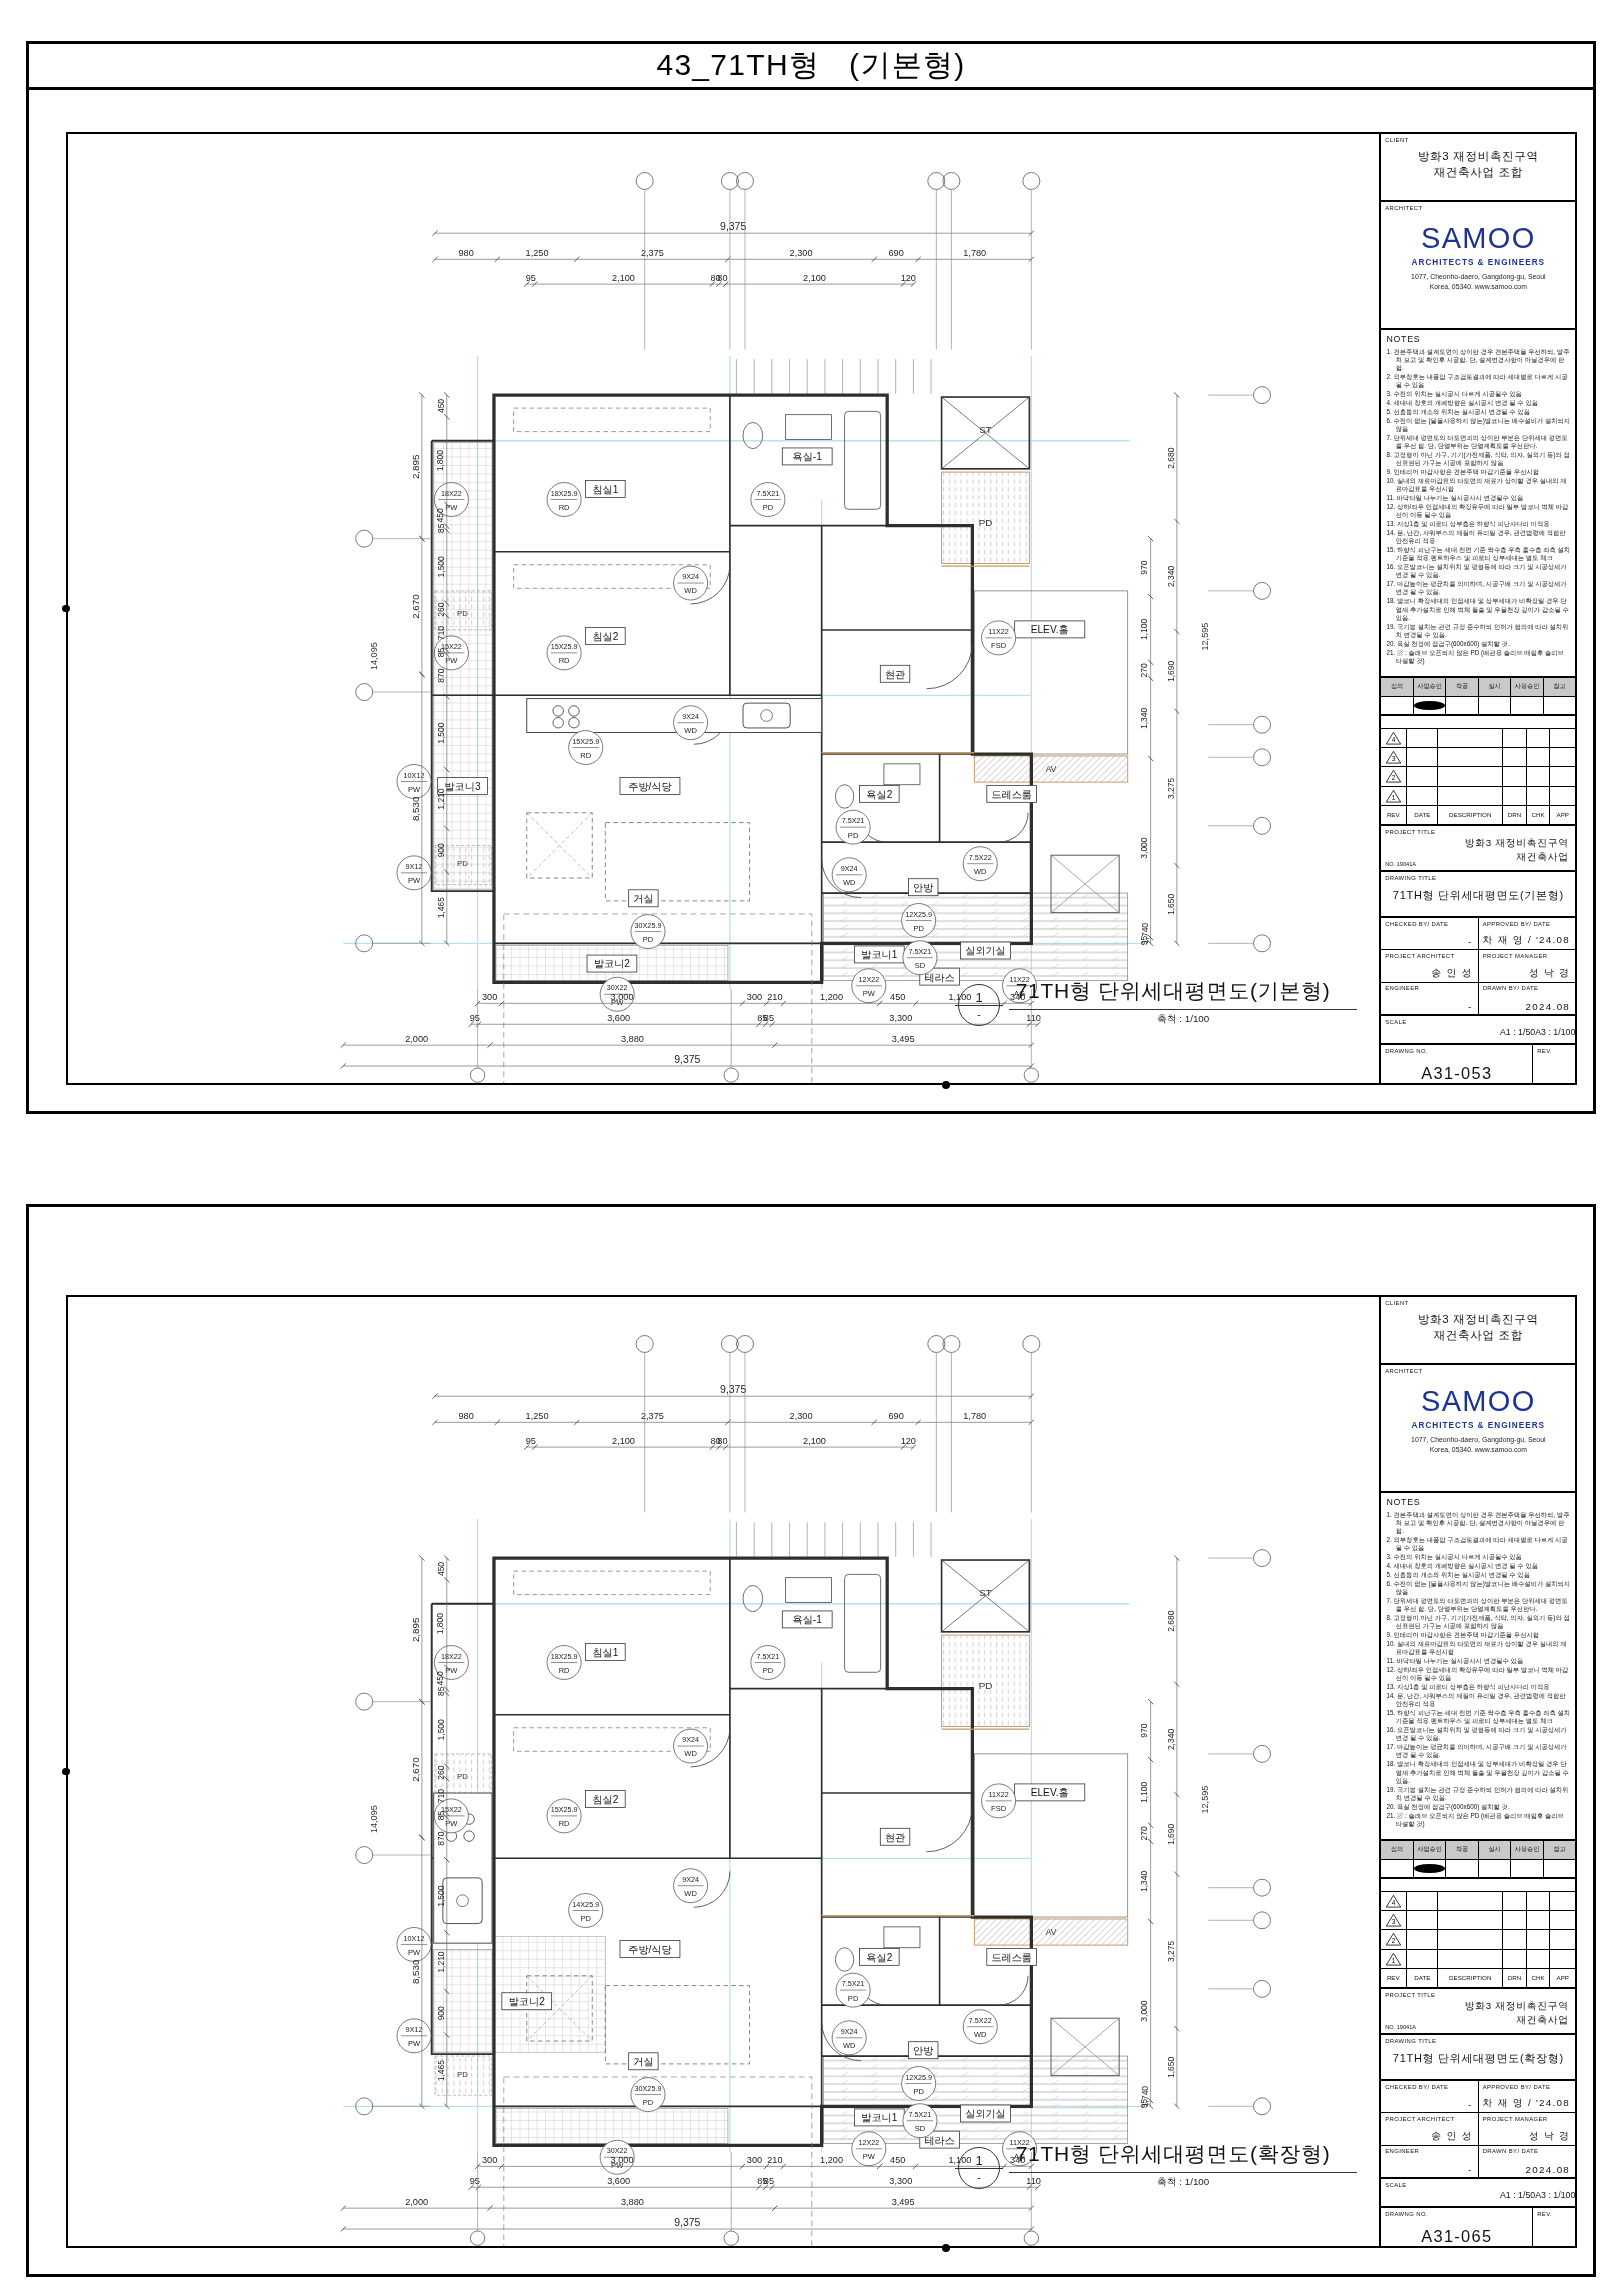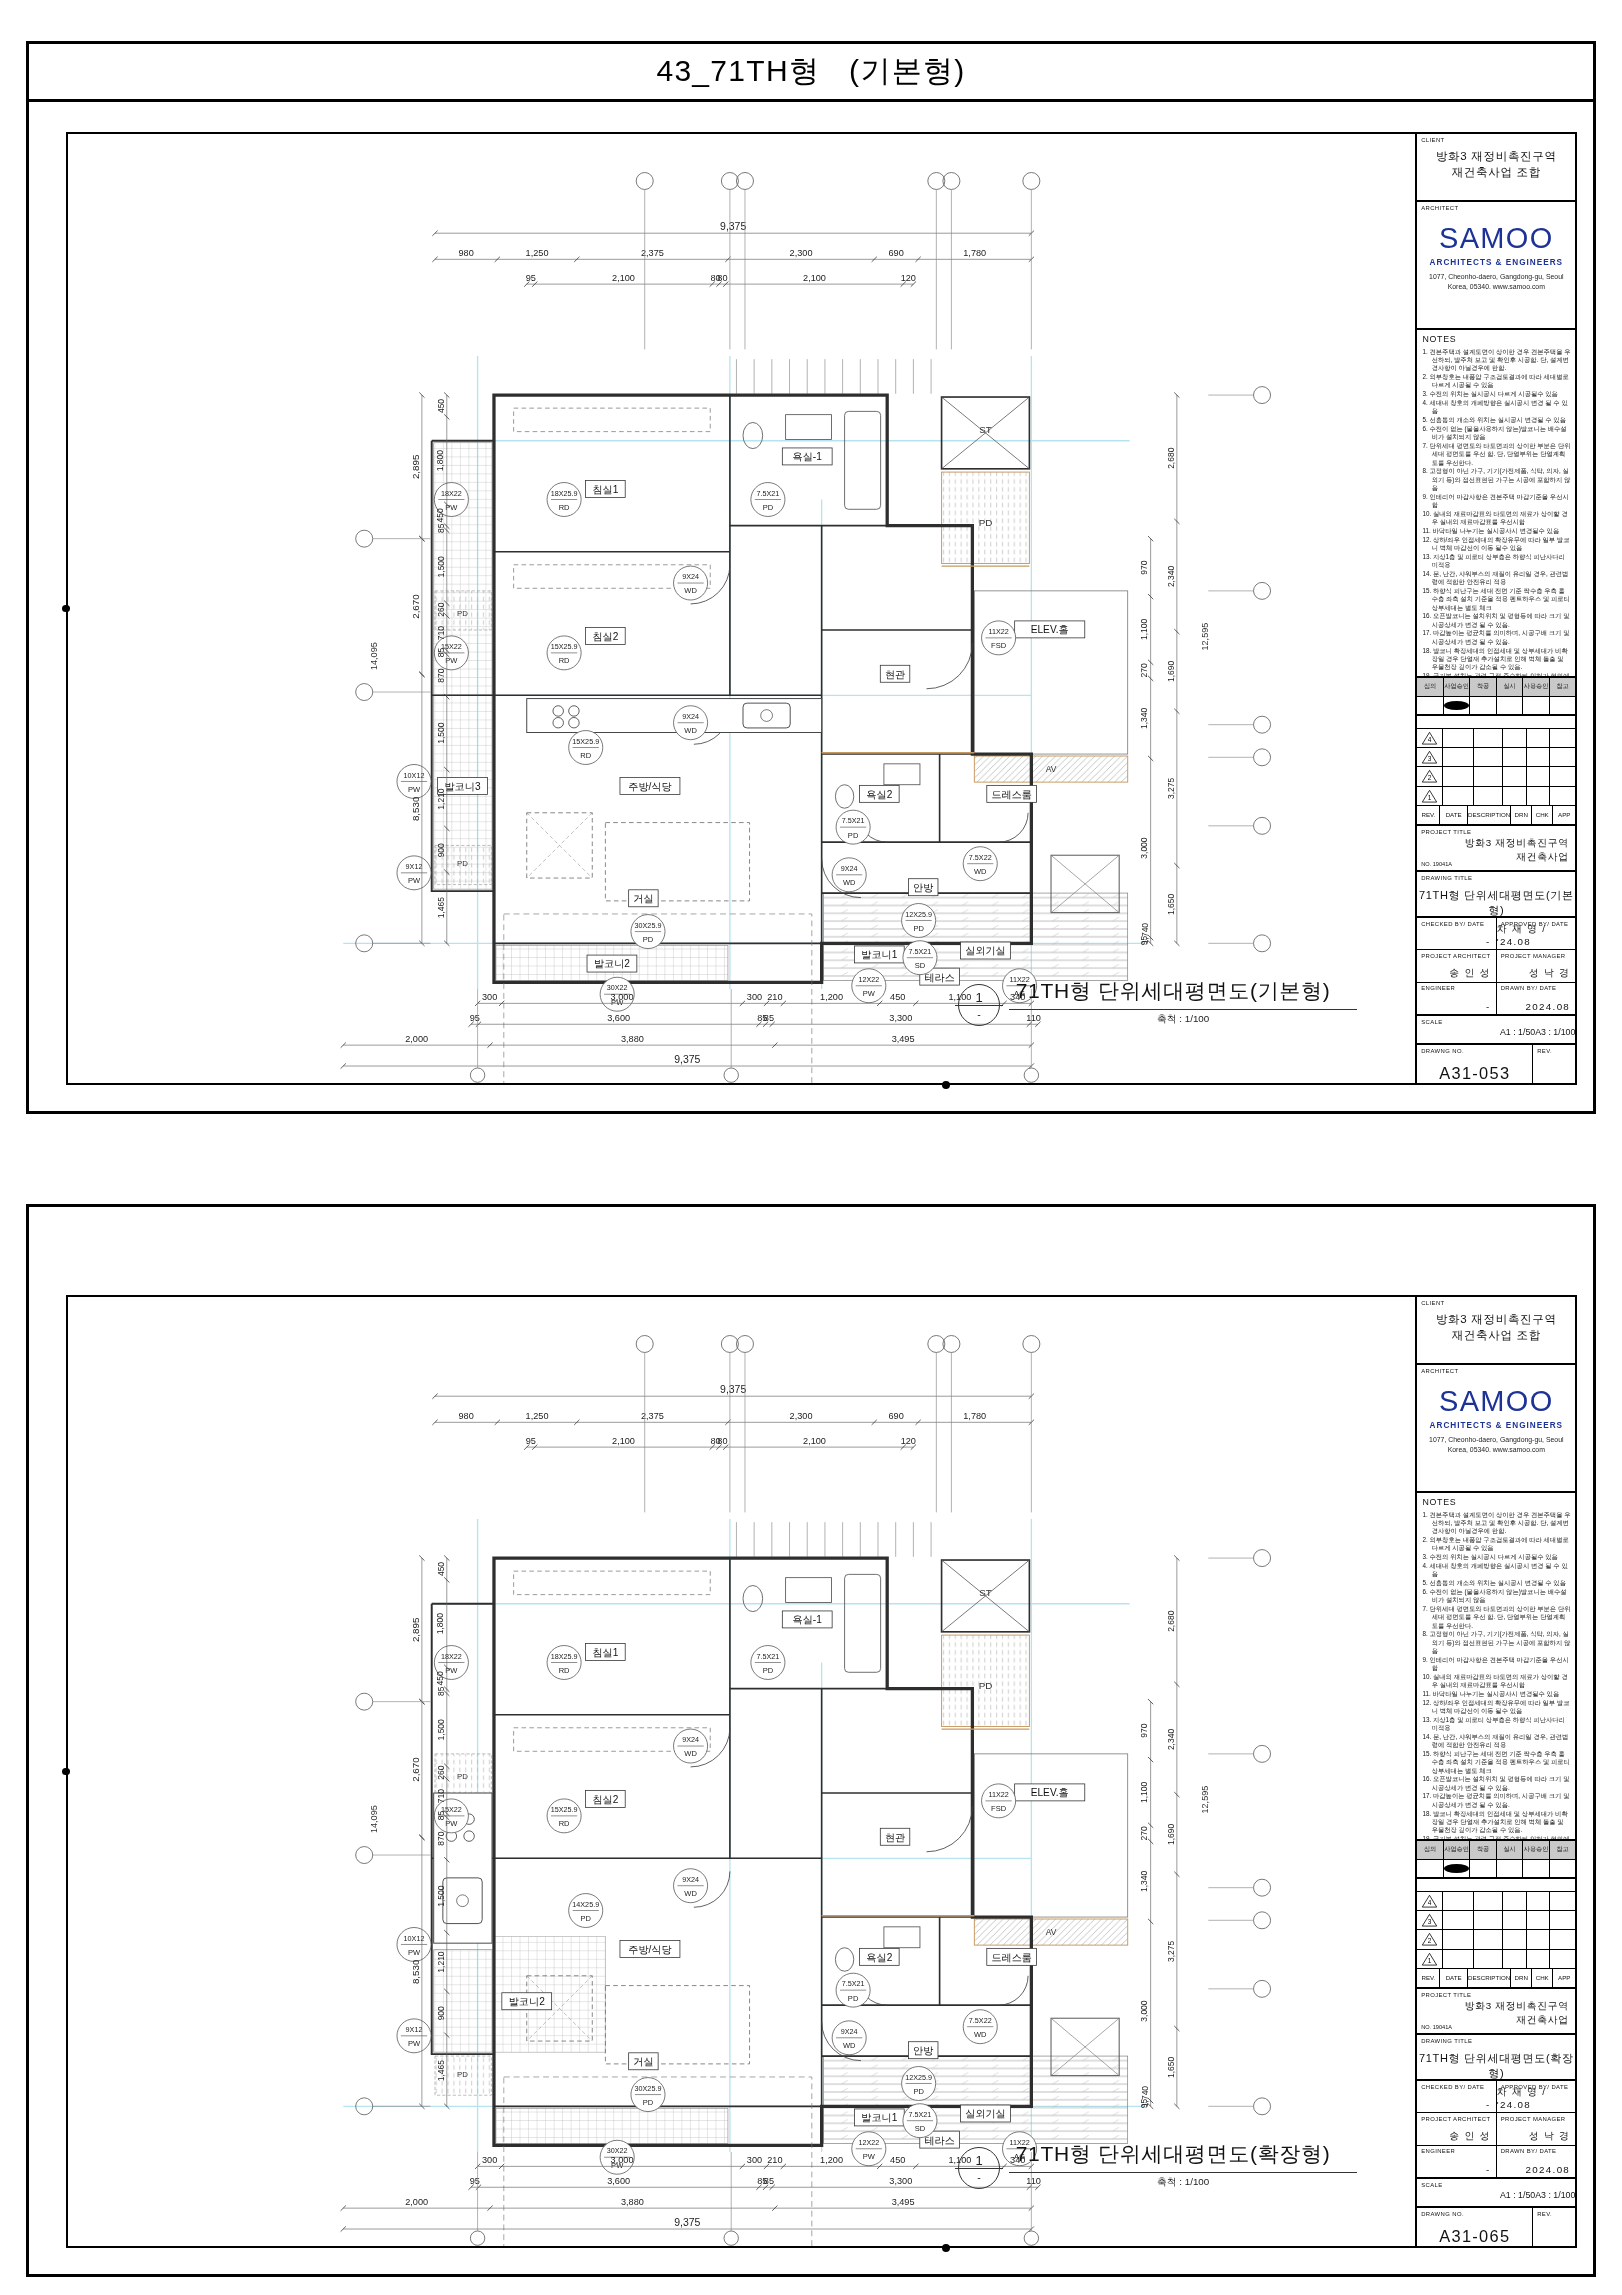--- a/index.html
+++ b/index.html
@@ -1,21 +1,21 @@
 <!DOCTYPE html>
 <html style="font-size:10.5px"><head>
 <meta charset="utf-8">
 <style>
   * { margin:0; padding:0; box-sizing:border-box; }
   html,body { background:#f2f2f2; }
   body { width:1623px; height:2295px; position:relative; background:#ffffff;
          font-family:"Liberation Sans", sans-serif; color:#111; }
   .sheet { position:absolute; left:26px; width:1570px; height:1073px;
            border:3.9px solid #000; background:#fff; }
-  .sheet-header { height:58px; border-bottom:3.9px solid #000; display:flex;
+  .sheet-header { height:46px; border-bottom:3.9px solid #000; display:flex;
                   align-items:center; justify-content:center; }
   .sheet-header .t { font-size:30px; letter-spacing:1.3px; white-space:pre; color:#000; }
   .sheet-body { position:absolute; left:0; top:62px; right:0; bottom:0; }
   .inner-frame { position:absolute; left:37px; top:26px; right:15.7px; bottom:26px;
                  border:2.6px solid #000; }
   .regdot-left { position:absolute; left:-5.9px; top:50%; width:7.9px; height:7.9px;
                  background:#000; border-radius:50%; transform:translateY(-50%); }
   .regdot-bottom { position:absolute; bottom:-5.9px; left:58%; width:7.9px; height:7.9px;
                    background:#000; border-radius:50%; }
   .plan-area { position:absolute; left:0; top:0; right:194px; bottom:0; overflow:hidden; }
@@ -28,21 +28,21 @@
                 font-size:13px; color:#222; position:relative; flex:0 0 auto; }
   .cap-circle:before { content:""; position:absolute; left:-3.9px; right:-3.9px; top:50%;
                        border-top:1.3px solid #333; }
   .cap-circle .n { margin-bottom:1.3px; }
   .cap-circle .s { margin-top:1.3px; font-size:10.5px; }
   .cap-main { flex:1; margin-left:9.2px; }
   .cap-title { font-size:21px; color:#111; letter-spacing:0.7px; padding:0 2.6px 3.9px 6.5px;
                border-bottom:1.3px solid #333; white-space:nowrap; }
   .cap-scale { text-align:center; font-size:9.8px; color:#222; padding-top:3.3px; }
   
-  .titleblock { position:absolute; right:0; top:0; bottom:0; width:160px;
+  .titleblock { position:absolute; right:0; top:0; bottom:0; width:196px;
                 border-left:2.6px solid #000; display:flex; flex-direction:column;
                 background:#fff;margin-left:24px; }
   .tb-label { font-size:5.9px; letter-spacing:0.4px; color:#111; padding:2.6px 3.9px 0 3.9px; }
   .tb-client { height:68px; border-bottom:2px solid #000; }
   .tb-client .lines { text-align:center; font-size:11.5px; line-height:1.45;
                       margin-top:5.2px; letter-spacing:0.7px; }
   .tb-arch { height:128px; border-bottom:2.6px solid #000; text-align:center; }
   .tb-arch .logo { font-size:29px; font-weight:400; letter-spacing:1.3px; margin-top:11.8px; }
   .tb-arch .sub { font-size:8.2px; font-weight:700; letter-spacing:1px; margin-top:2.6px; }
   .tb-arch .addr { font-size:6.9px; color:#222; margin-top:5.2px; line-height:1.4; }

